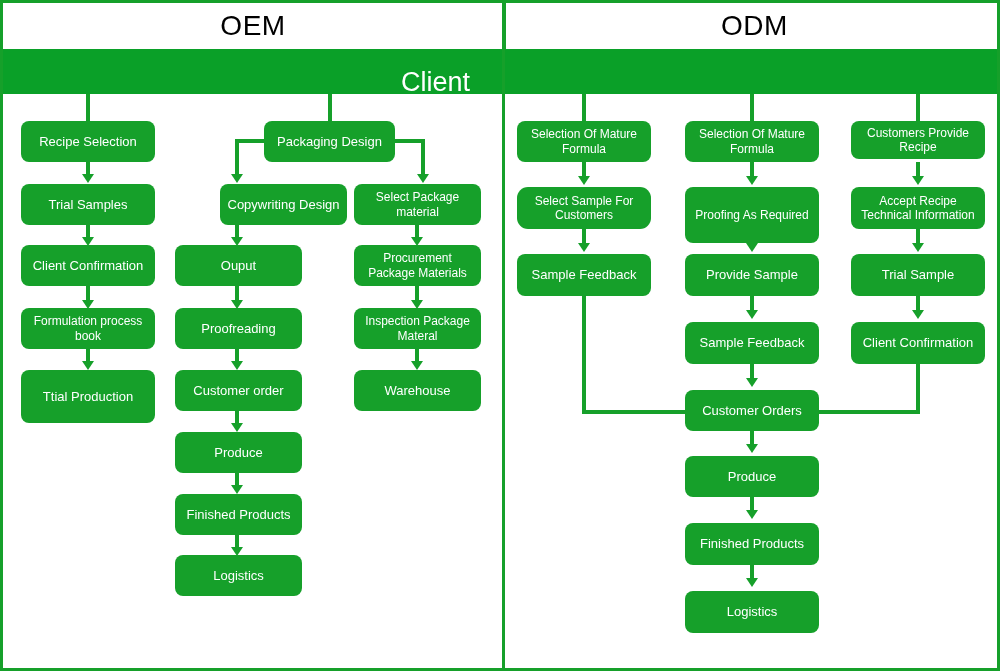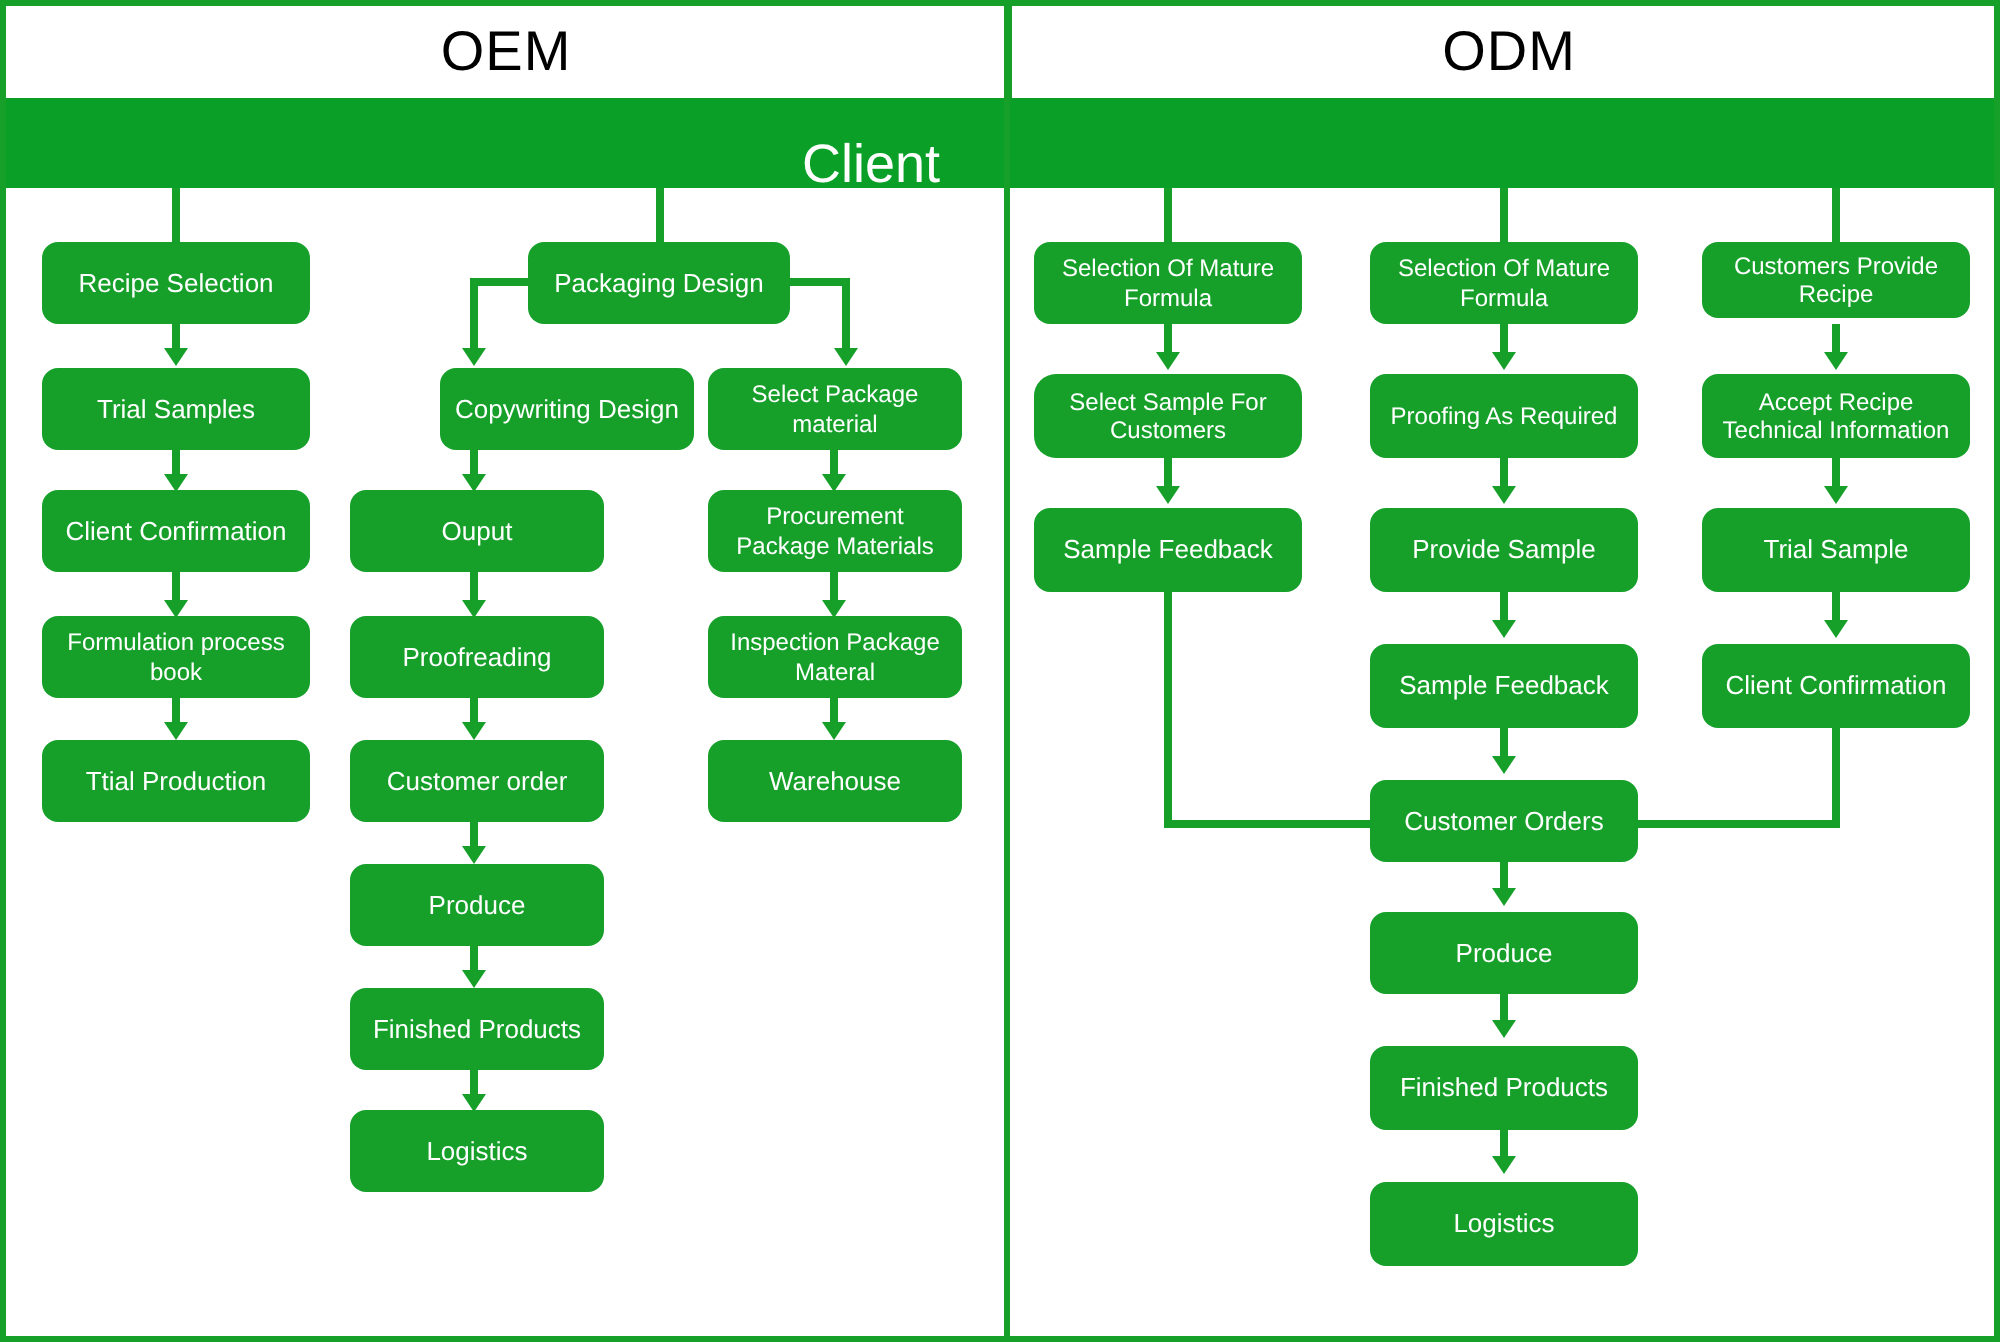--- a/index.html
+++ b/index.html
@@ -100,21 +100,21 @@
   <div class="arrow" style="left:79px;top:234px;"></div>
 
   <div class="node" style="left:18px;top:242px;width:134px;height:41px;">Client Confirmation</div>
   <div class="conn vline" style="left:83px;top:283px;height:15px;"></div>
   <div class="arrow" style="left:79px;top:297px;"></div>
 
   <div class="node sm" style="left:18px;top:305px;width:134px;height:41px;">Formulation process book</div>
   <div class="conn vline" style="left:83px;top:346px;height:13px;"></div>
   <div class="arrow" style="left:79px;top:358px;"></div>
 
-  <div class="node" style="left:18px;top:367px;width:134px;height:41px;text-align:center;">Ttial Production</div>
+  <div class="node" style="left:18px;top:367px;width:134px;height:53px;text-align:center;">Ttial Production</div>
 
   <div class="conn vline" style="left:325px;top:91px;height:27px;"></div>
   <div class="node" style="left:261px;top:118px;width:131px;height:41px;">Packaging Design</div>
 
   <div class="conn hline" style="left:232px;top:136px;width:33px;"></div>
   <div class="conn vline" style="left:232px;top:136px;height:36px;"></div>
   <div class="arrow" style="left:228px;top:171px;"></div>
 
   <div class="conn hline" style="left:389px;top:136px;width:33px;"></div>
   <div class="conn vline" style="left:418px;top:136px;height:36px;"></div>
@@ -174,21 +174,21 @@
 
   <div class="conn vline" style="left:579px;top:293px;height:118px;"></div>
   <div class="conn hline" style="left:579px;top:407px;width:110px;"></div>
 
   <div class="conn vline" style="left:747px;top:91px;height:27px;"></div>
 
   <div class="node sm" style="left:682px;top:118px;width:134px;height:41px;">Selection Of Mature Formula</div>
   <div class="conn vline" style="left:747px;top:159px;height:15px;"></div>
   <div class="arrow" style="left:743px;top:173px;"></div>
 
-  <div class="node sm" style="left:682px;top:184px;width:134px;height:42px;">Proofing As Required</div>
+  <div class="node sm" style="left:682px;top:184px;width:134px;height:56px;">Proofing As Required</div>
   <div class="conn vline" style="left:747px;top:226px;height:15px;"></div>
   <div class="arrow" style="left:743px;top:240px;"></div>
 
   <div class="node" style="left:682px;top:251px;width:134px;height:42px;">Provide Sample</div>
   <div class="conn vline" style="left:747px;top:293px;height:15px;"></div>
   <div class="arrow" style="left:743px;top:307px;"></div>
 
   <div class="node" style="left:682px;top:319px;width:134px;height:42px;">Sample Feedback</div>
   <div class="conn vline" style="left:747px;top:361px;height:15px;"></div>
   <div class="arrow" style="left:743px;top:375px;"></div>

